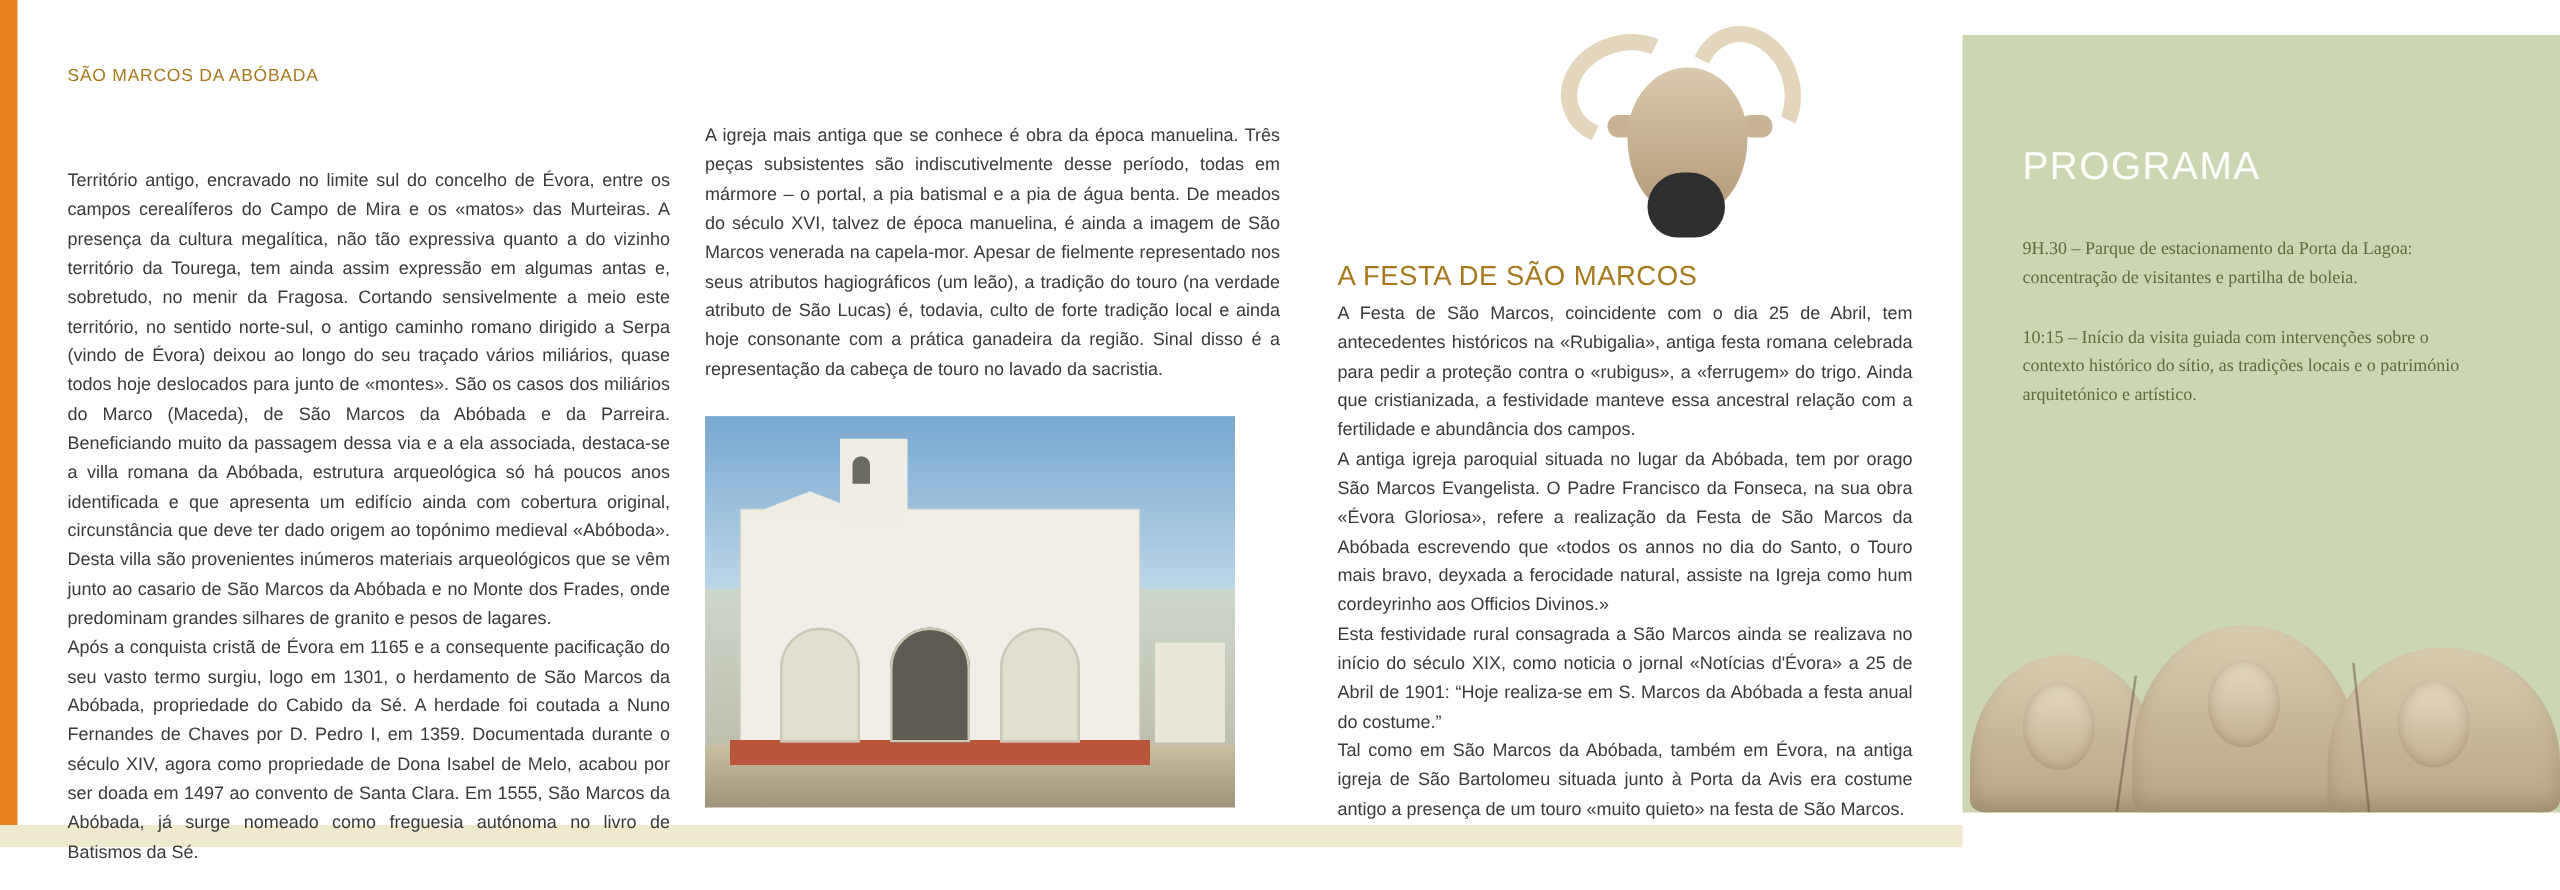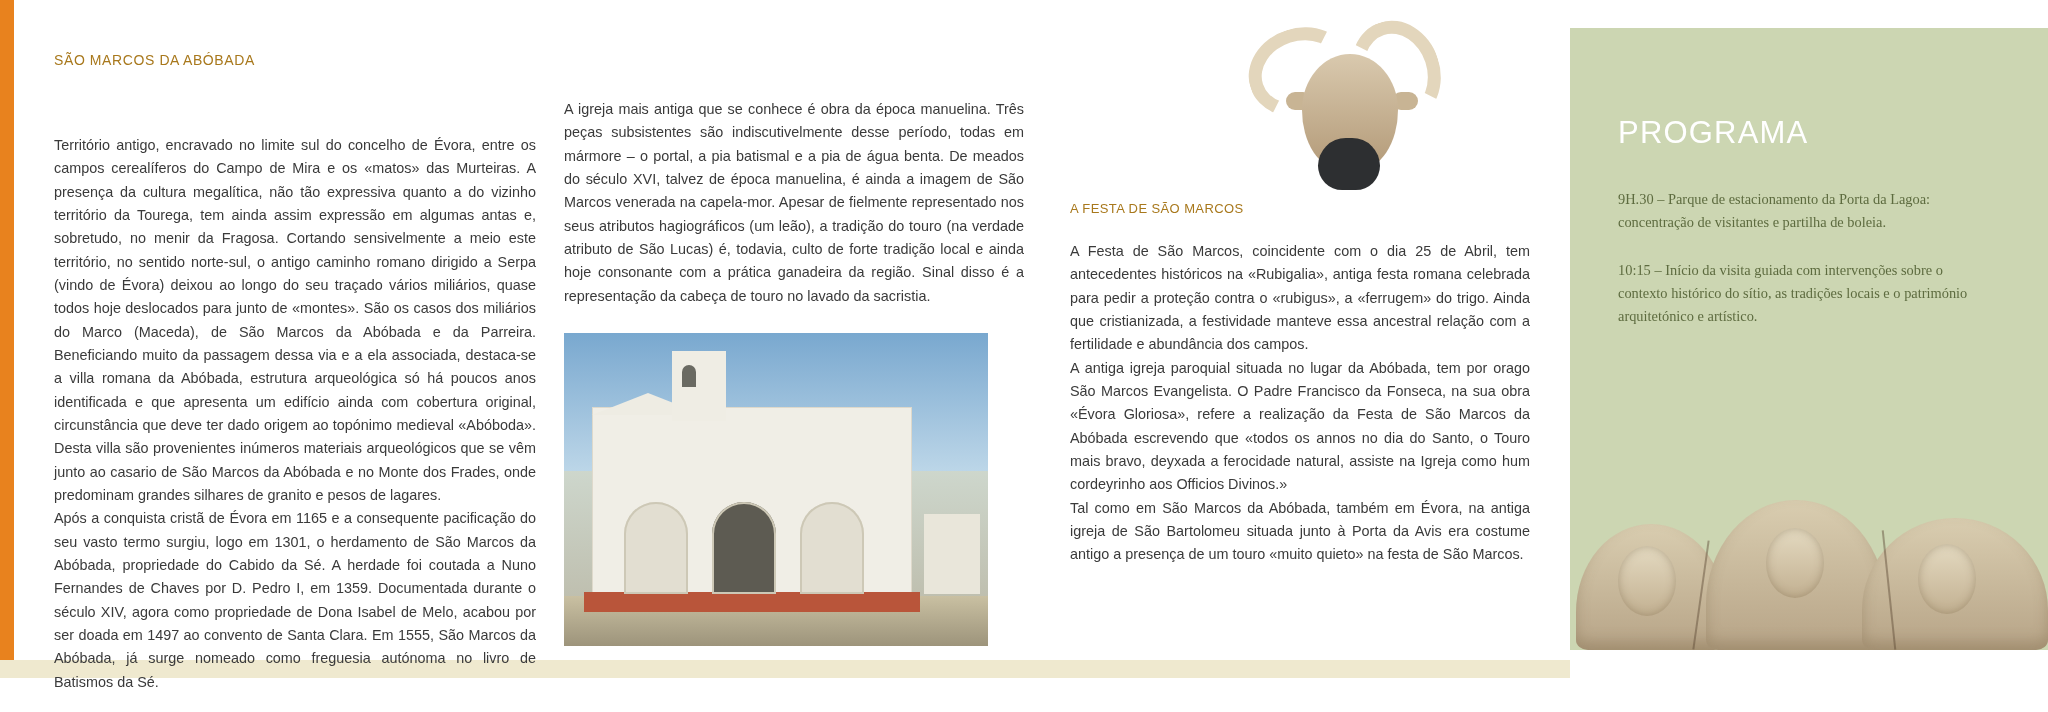--- a/index.html
+++ b/index.html
@@ -231,21 +231,21 @@
     position: absolute; width: 2px; background: rgba(90,70,50,.45);
   }
   .frieze .c1 { left: 130px; bottom: 0; height: 110px; transform: rotate(8deg); }
   .frieze .c2 { left: 318px; bottom: 0; height: 120px; transform: rotate(-6deg); }
 
   
   .festa-title {
     position: absolute;
     left: 1070px;
     top: 190px;
-    font-size: 13px;
+    font-size: 22px;
     letter-spacing: .4px;
     color: #a8781c;
     font-weight: normal;
     white-space: nowrap;
   }
 </style>
 </head>
 <body>
 
 <div class="page">
@@ -285,20 +285,21 @@
     <div class="ear earR"></div>
     <div class="head"></div>
     <div class="muzzle"></div>
   </div>
 
   <h2 class="festa-title">A FESTA DE SÃO MARCOS</h2>
 
   <div class="col" id="col3">
     <p>A Festa de São Marcos, coincidente com o dia 25 de Abril, tem antecedentes históricos na «Rubigalia», antiga festa romana celebrada para pedir a proteção contra o «rubigus», a «ferrugem» do trigo. Ainda que cristianizada, a festividade manteve essa ancestral relação com a fertilidade e abundância dos campos.</p>
     <p>A antiga igreja paroquial situada no lugar da Abóbada, tem por orago São Marcos Evangelista. O Padre Francisco da Fonseca, na sua obra «Évora Gloriosa», refere a realização da Festa de São Marcos da Abóbada escrevendo que «todos os annos no dia do Santo, o Touro mais bravo, deyxada a ferocidade natural, assiste na Igreja como hum cordeyrinho aos Officios Divinos.»</p>
+    <p>Esta festividade rural consagrada a São Marcos ainda se realizava no início do século XIX, como noticia o jornal «Notícias d'Évora» a 25 de Abril de 1901: “Hoje realiza-se em S. Marcos da Abóbada a festa anual do costume.”</p>
     <p>Tal como em São Marcos da Abóbada, também em Évora, na antiga igreja de São Bartolomeu situada junto à Porta da Avis era costume antigo a presença de um touro «muito quieto» na festa de São Marcos.</p>
   </div>
 
   <div class="program-panel">
     <div class="program-title">PROGRAMA</div>
     <div class="program-items">
       <p>9H.30 – Parque de estacionamento da Porta da Lagoa: concentração de visitantes e partilha de boleia.</p>
       <p>10:15 – Início da visita guiada com intervenções sobre o contexto histórico do sítio, as tradições locais e o património arquitetónico e artístico.</p>
     </div>
     <div class="frieze">

